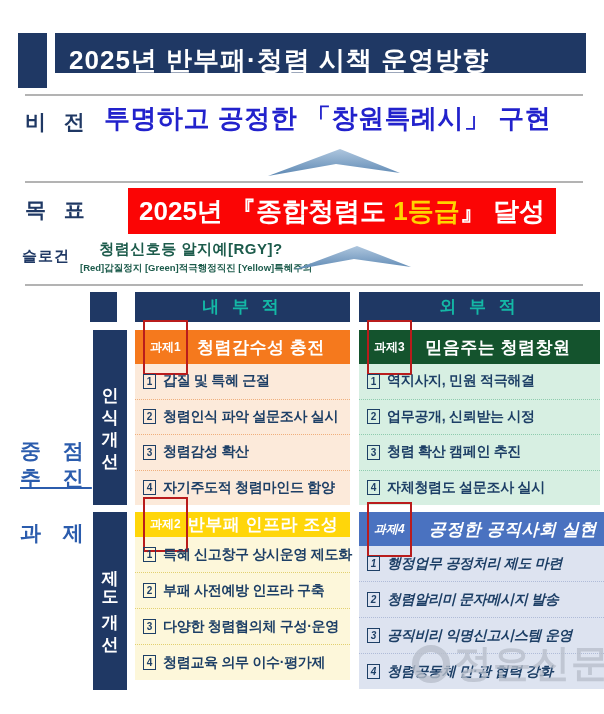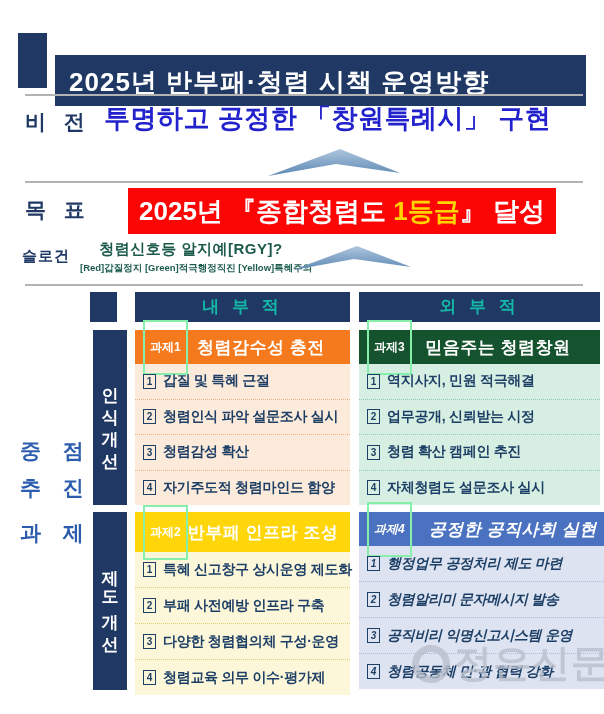--- a/index.html
+++ b/index.html
@@ -1,23 +1,23 @@
 <!DOCTYPE html>
 <html><head>
 <meta charset="utf-8">
 <style>
   * { margin:0; padding:0; box-sizing:border-box; }
   body { background:#fff; font-family:"Liberation Sans","DejaVu Sans",sans-serif; }
   #canvas { position:relative; width:604px; height:714px; background:#fff; overflow:hidden; }
 
   
   .hdr-square { position:absolute; left:18px; top:33px; width:29px; height:55px; background:#1F3864; }
-  .hdr-bar { position:absolute; left:55px; top:33px; width:531px; height:51px; background:#1F3864;
+  .hdr-bar { position:absolute; left:55px; top:33px; width:531px; height:40px; background:#1F3864;
              color:#fff; font-size:26px; font-weight:800; line-height:55px; padding-left:14px;
-             letter-spacing:1px; white-space:nowrap;margin-top:22px; }
+             letter-spacing:1px; white-space:nowrap; }
 
   .hline { position:absolute; left:25px; width:558px; height:2px; background:#b3b3b3; }
   .hline1 { top:94px; } .hline2 { top:181px; } .hline3 { top:284px; }
 
   
   .row-label { position:absolute; color:#1F3864; font-weight:800; white-space:nowrap; }
   .vision-label { left:25px; top:108px; font-size:21px; letter-spacing:6px; }
   .vision-text { position:absolute; left:104px; top:101px; font-size:26px; font-weight:800;
                  color:#2222CC; letter-spacing:0.5px; white-space:nowrap;text-align:center; }
 
@@ -41,37 +41,37 @@
 
   
   .colhdr-square { position:absolute; left:90px; top:292px; width:27px; height:30px; background:#1F3864; }
   .colhdr { position:absolute; top:292px; height:30px; background:#1F3864; color:#14b8a6;
             font-size:17px; font-weight:800; text-align:center; line-height:30px; letter-spacing:4px; }
   .colhdr-int { left:135px; width:215px; }
   .colhdr-ext { left:359px; width:241px; }
 
   .side-label { position:absolute; left:20px; color:#2B5CAD; font-size:21px; font-weight:800;
                 letter-spacing:8px; white-space:nowrap; }
-  .side1 { top:437px; } .side2 { top:474px; } .side3 { top:519px; }
+  .side1 { top:437px; } .side2 { top:464px;text-decoration:underline; } .side3 { top:519px; }
 
   .vbar { position:absolute; left:93px; width:34px; background:#1F3864; display:flex;
           align-items:center; justify-content:center; }
   .vbar1 { top:330px; height:175px; } .vbar2 { top:512px; height:178px; }
   .vbar span { writing-mode:vertical-rl; text-orientation:upright; color:#fff; font-size:17px;
                font-weight:800; letter-spacing:5px; }
 
   .quad { position:absolute; }
   .q-tl { left:135px; top:330px; width:215px; }
   .q-tr { left:359px; top:330px; width:241px; }
   .q-bl { left:135px; top:512px; width:215px; }
   .q-br { left:359px; top:512px; width:271px;font-style:italic; }
 
   .qhdr { height:34px; display:flex; align-items:center; color:#fff; }
-  .q-bl .qhdr { height:40px; }
-  .qbadge { border:2px solid #86efac; font-size:12px; font-weight:800; padding:17px 5px;
+  .q-bl .qhdr { height:25px; }
+  .qbadge { border:2px solid #b91c1c; font-size:12px; font-weight:800; padding:17px 5px;
             margin-left:8px; white-space:nowrap; }
   .qtitle { flex:1; text-align:center; font-size:17px; font-weight:800; letter-spacing:0.5px;
             white-space:nowrap; padding-right:16px; }
 
   .qitems { display:flex; flex-direction:column; }
   .q-tl .qitems, .q-tr .qitems { height:141px; }
   .q-bl .qitems, .q-br .qitems { height:143px; }
   .item { flex:1; display:flex; align-items:center; padding-left:8px; white-space:nowrap; }
   .numbox { display:inline-flex; align-items:center; justify-content:center; width:13px; height:15px;
             border:1px solid #1D3F66; font-size:10px; font-weight:700; color:#1D3F66;

